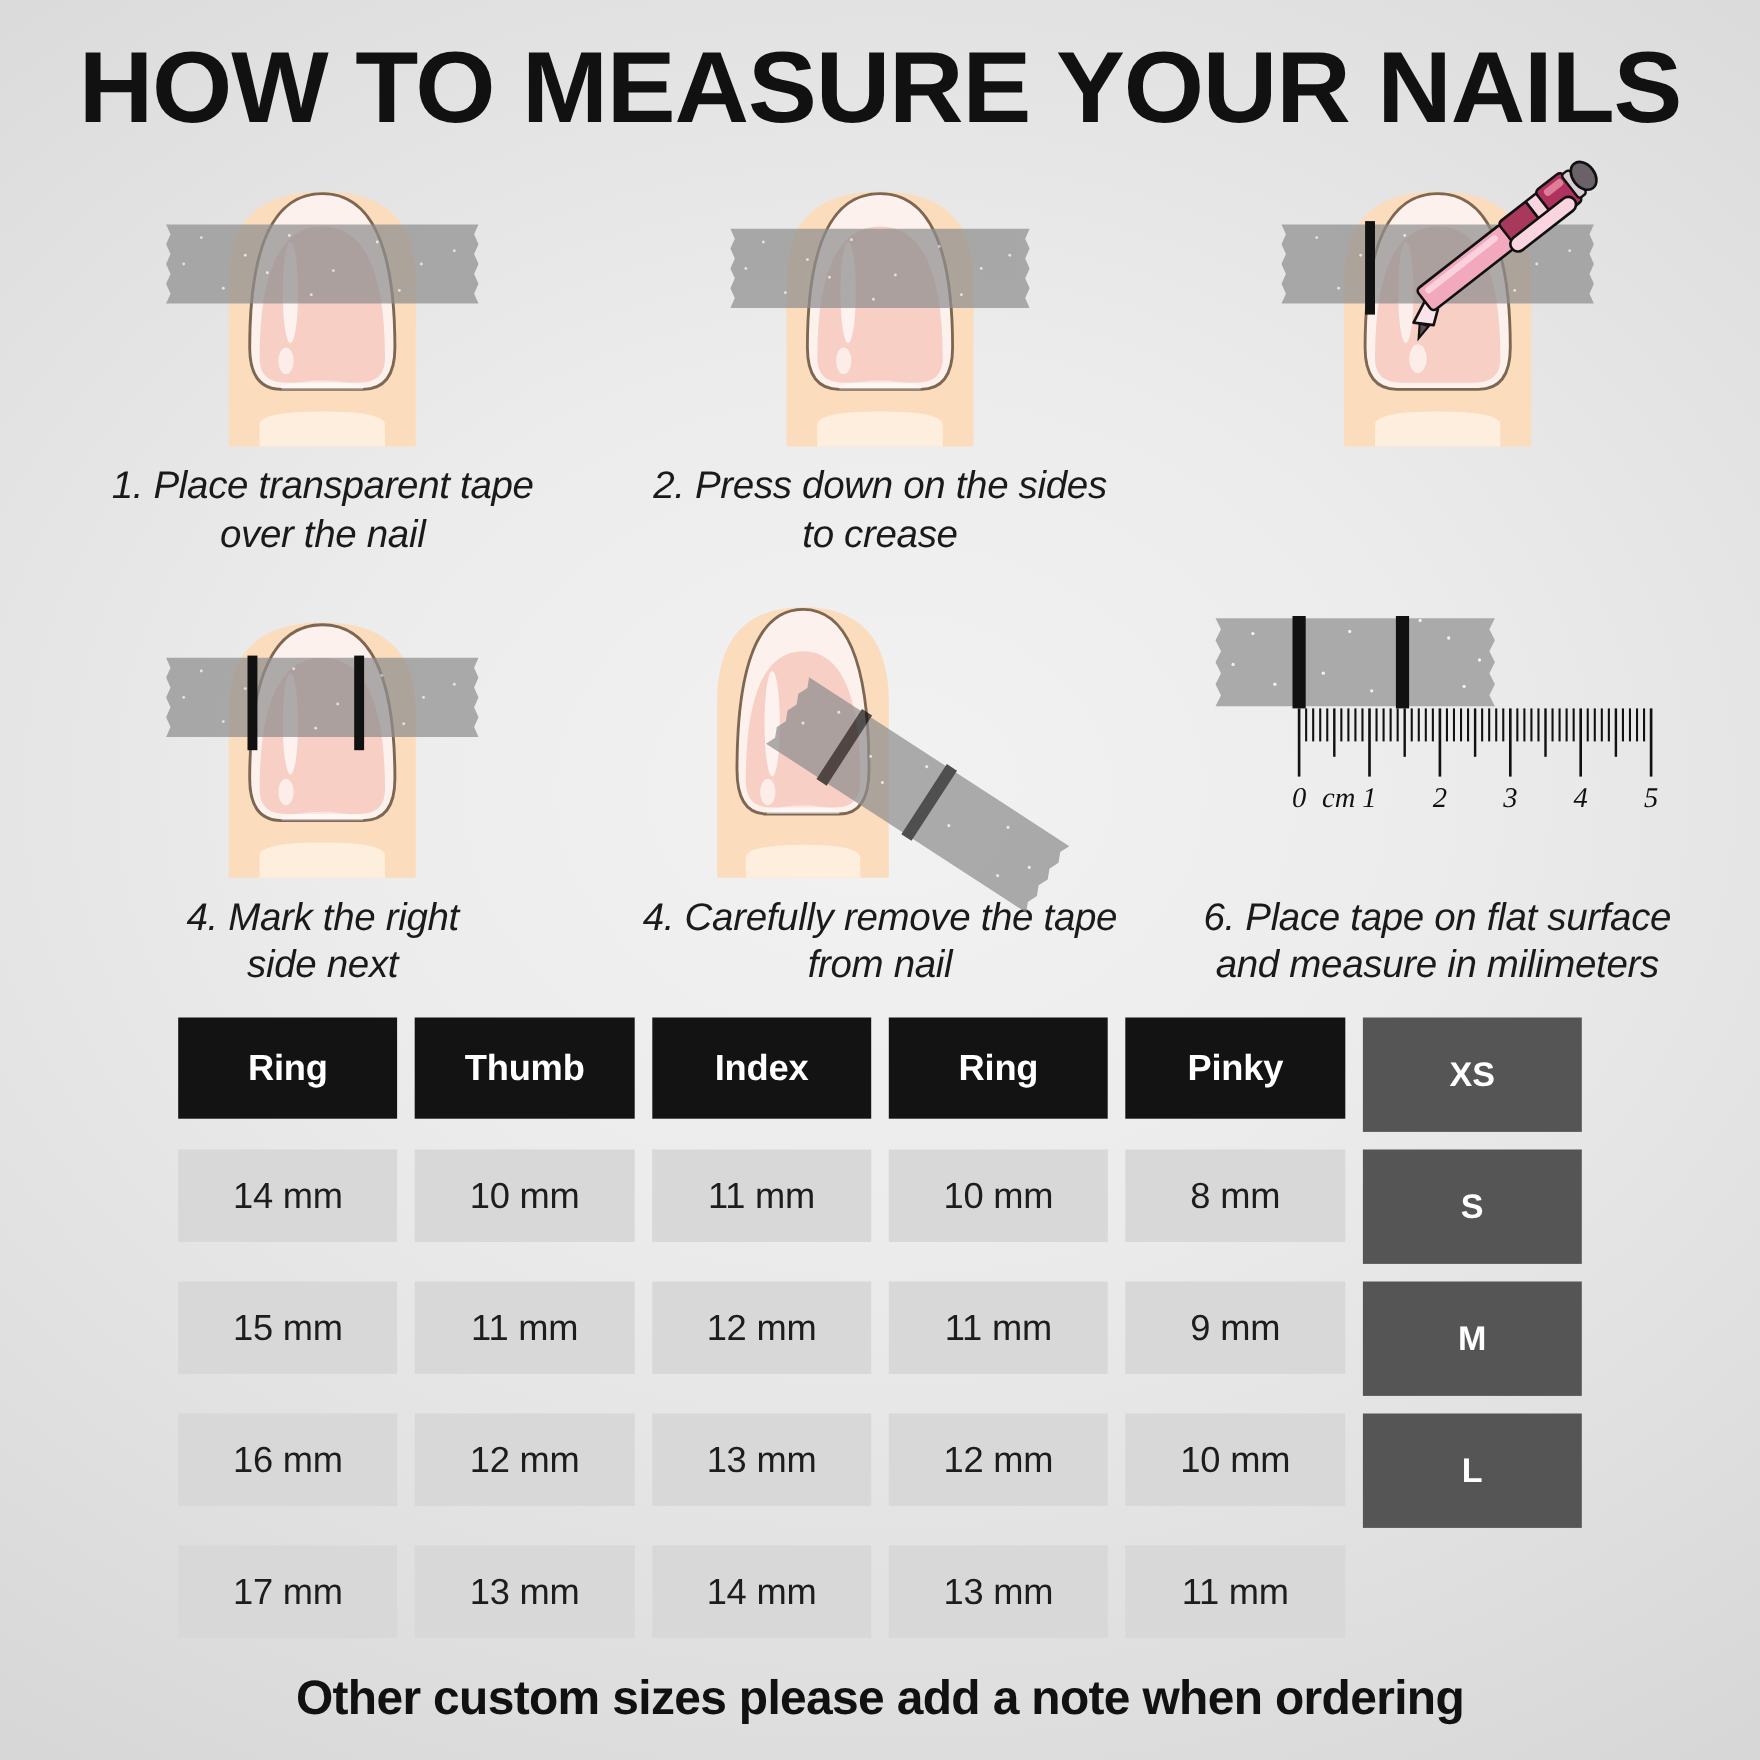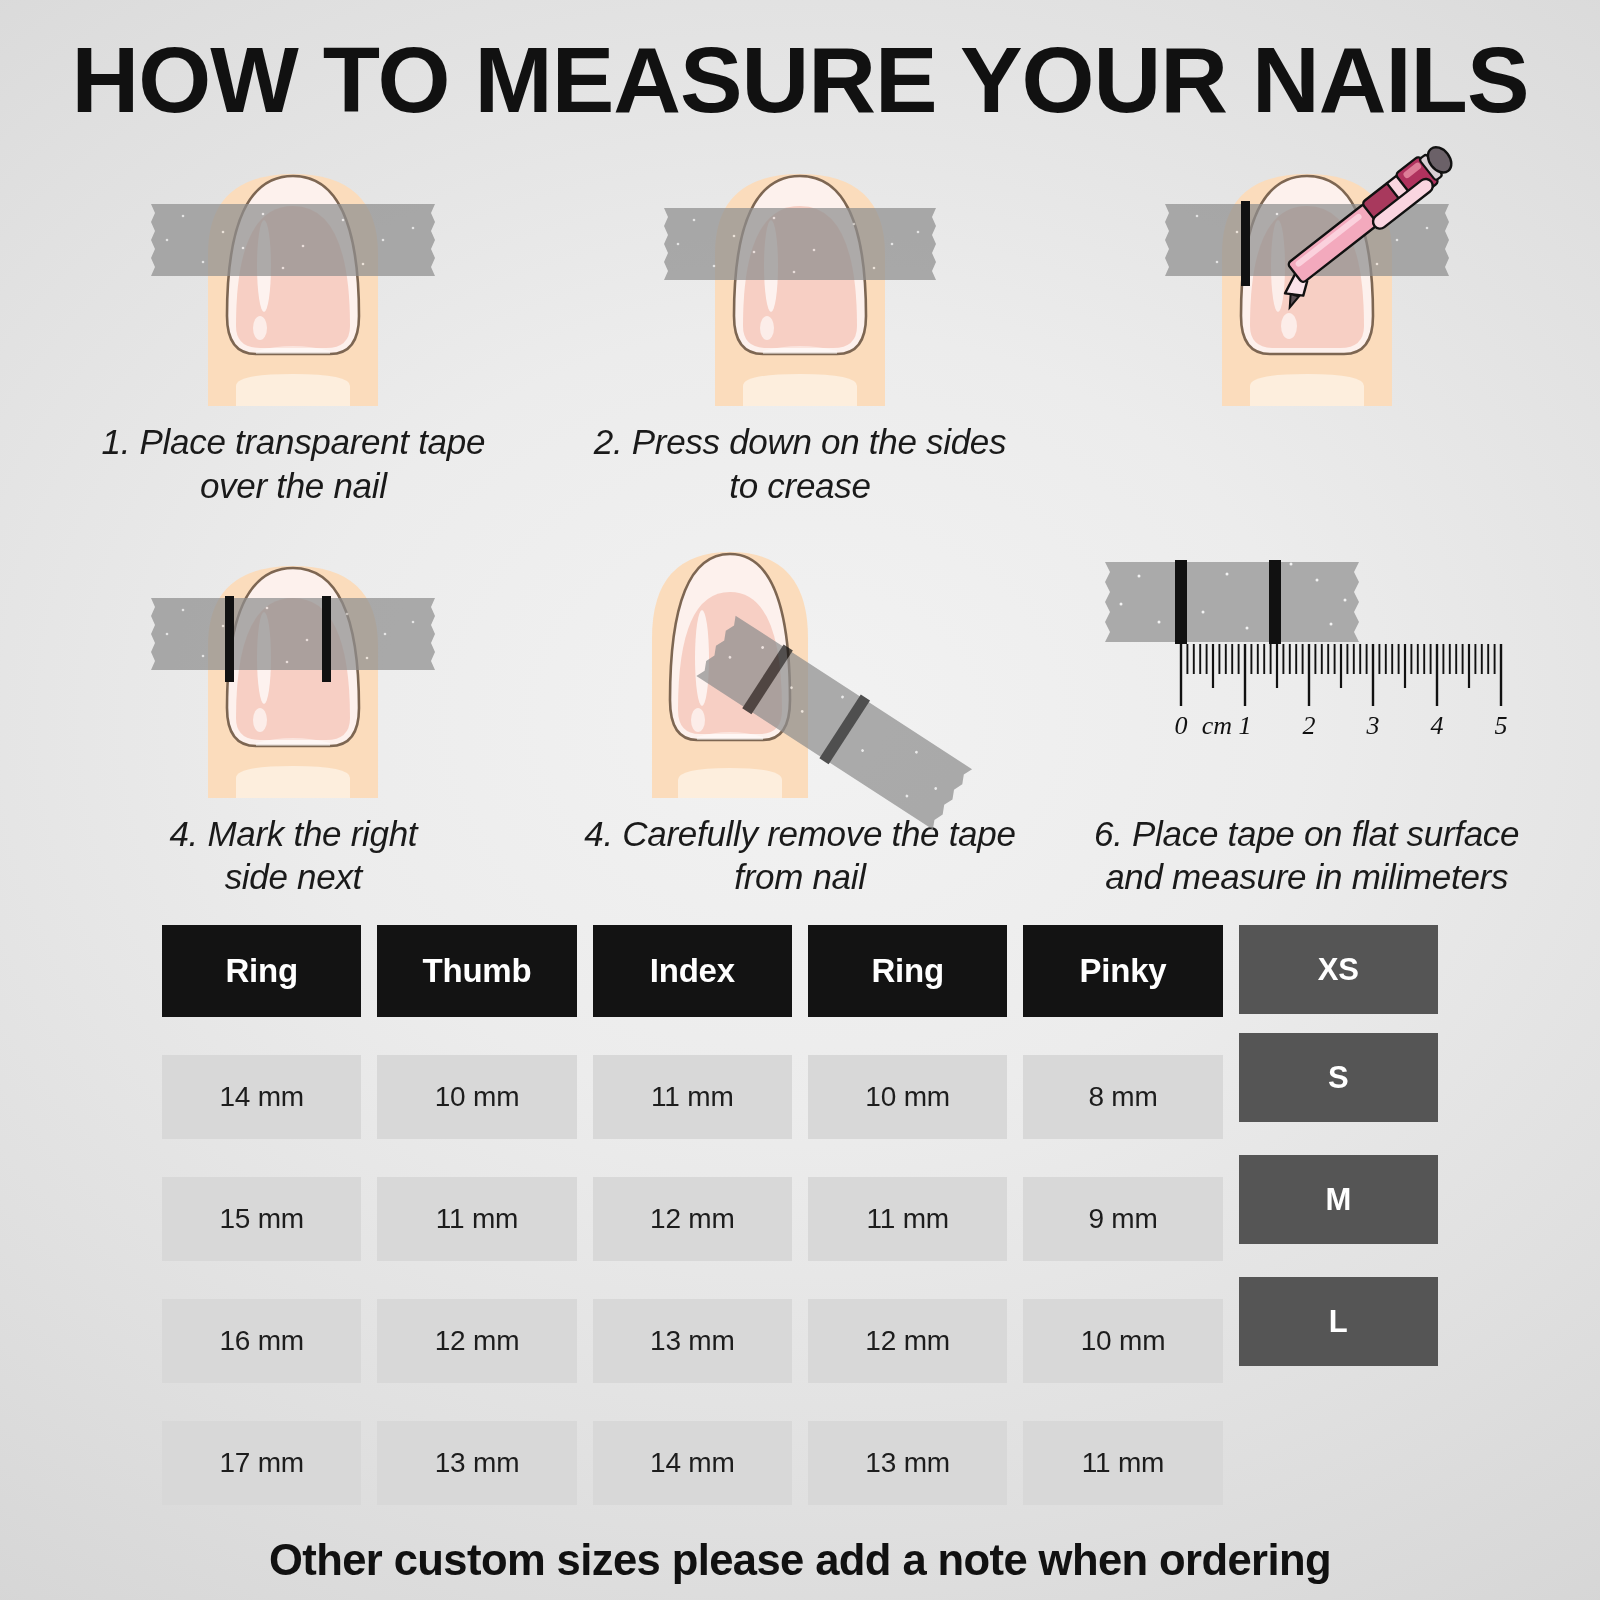--- a/index.html
+++ b/index.html
@@ -71,36 +71,35 @@
     display:flex;
     align-items:center;
     justify-content:center;
     letter-spacing:-0.2px;
   }
   .size-cell{
     background:#555555;
     color:#ffffff;
     font-weight:bold;
     font-size:31px;
-    height:89px;
+    height:104px;
     display:flex;
     align-items:center;
     justify-content:center;
   }
   .td{
     background:#d8d8d8;
     color:#1d1d1d;
     font-weight:300;
-    font-size:28px;
+    font-size:33px;
     height:84px;
     display:flex;
     align-items:center;
     justify-content:center;
     letter-spacing:-0.2px;
-    margin-top:22px;
   }
 
   .footer{
     text-align:center;
     font-weight:bold;
     font-size:44px;
     color:#111;
     margin-top:30px;
     letter-spacing:-0.6px;
     transform:scaleX(0.99);

